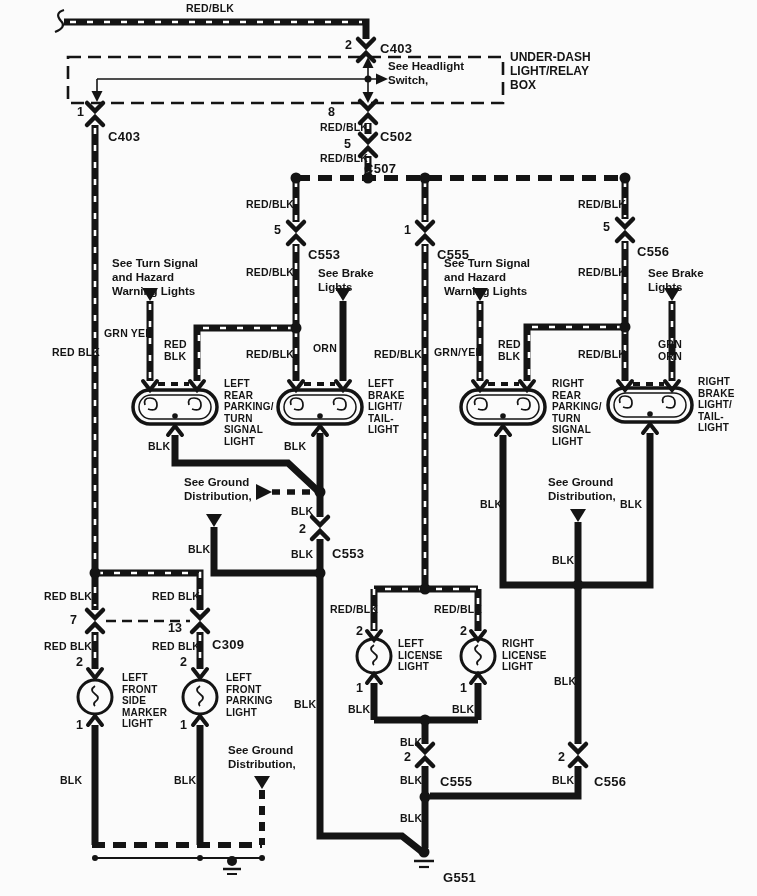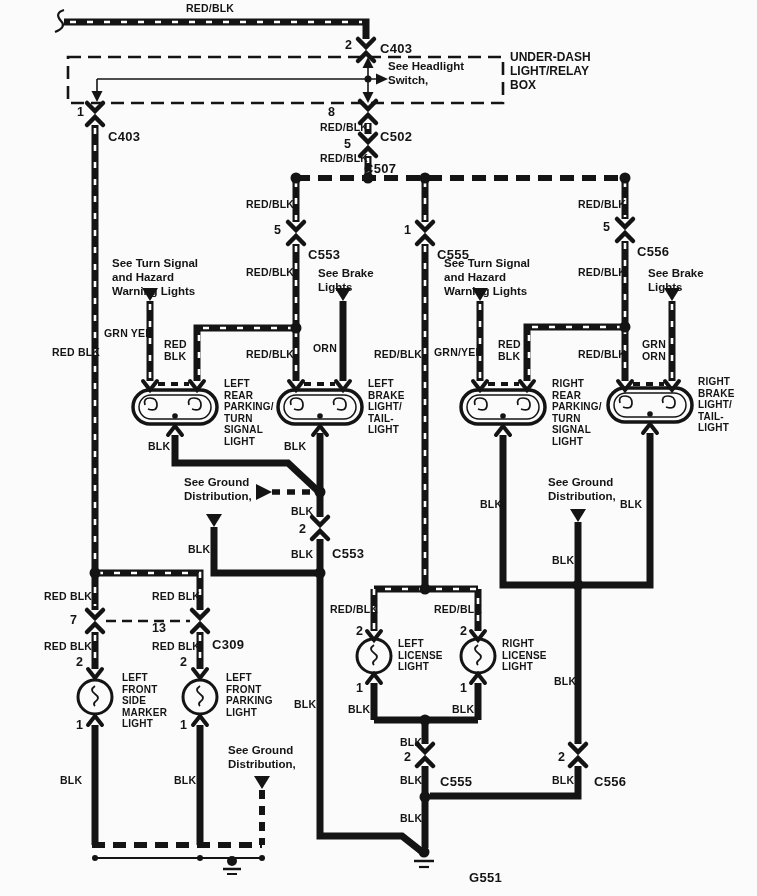--- a/index.html
+++ b/index.html
@@ -303,21 +303,21 @@
 <div class="lbl" style="left:104px;top:327px">GRN YEL</div>
 <div class="lbl" style="left:164px;top:338px">RED
 BLK</div>
 <div class="lbl" style="left:246px;top:348px">RED/BLK</div>
 <div class="lbl" style="left:313px;top:342px">ORN</div>
 <div class="lbl" style="left:374px;top:348px">RED/BLK</div>
 <div class="lbl" style="left:434px;top:346px">GRN/YEL</div>
 <div class="lbl" style="left:498px;top:338px">RED
 BLK</div>
 <div class="lbl" style="left:578px;top:348px">RED/BLK</div>
-<div class="lbl" style="left:642px;top:338px">GRN
+<div class="lbl" style="left:658px;top:338px">GRN
 ORN</div>
 
 <div class="light" style="left:224px;top:378px">LEFT
 REAR
 PARKING/
 TURN
 SIGNAL
 LIGHT</div>
 <div class="light" style="left:368px;top:378px">LEFT
 BRAKE
@@ -370,26 +370,26 @@
 <div class="lbl" style="left:294px;top:698px">BLK</div>
 
 <div class="lbl" style="left:400px;top:736px">BLK</div>
 <div class="pin" style="left:404px;top:750px">2</div>
 <div class="conn" style="left:440px;top:749px">C555</div>
 <div class="lbl" style="left:400px;top:774px">BLK</div>
 <div class="pin" style="left:558px;top:750px">2</div>
 <div class="conn" style="left:594px;top:749px">C556</div>
 <div class="lbl" style="left:552px;top:774px">BLK</div>
 <div class="lbl" style="left:400px;top:812px">BLK</div>
-<div class="conn" style="left:469px;top:845px">G551</div>
+<div class="conn" style="left:443px;top:845px">G551</div>
 
 <div class="lbl" style="left:44px;top:590px">RED BLK</div>
 <div class="lbl" style="left:152px;top:590px">RED BLK</div>
 <div class="pin" style="left:70px;top:613px">7</div>
-<div class="pin" style="left:152px;top:621px">13</div>
+<div class="pin" style="left:168px;top:621px">13</div>
 <div class="conn" style="left:212px;top:612px">C309</div>
 <div class="lbl" style="left:44px;top:640px">RED BLK</div>
 <div class="lbl" style="left:152px;top:640px">RED BLK</div>
 <div class="pin" style="left:76px;top:655px">2</div>
 <div class="pin" style="left:180px;top:655px">2</div>
 <div class="light" style="left:122px;top:672px">LEFT
 FRONT
 SIDE
 MARKER
 LIGHT</div>

